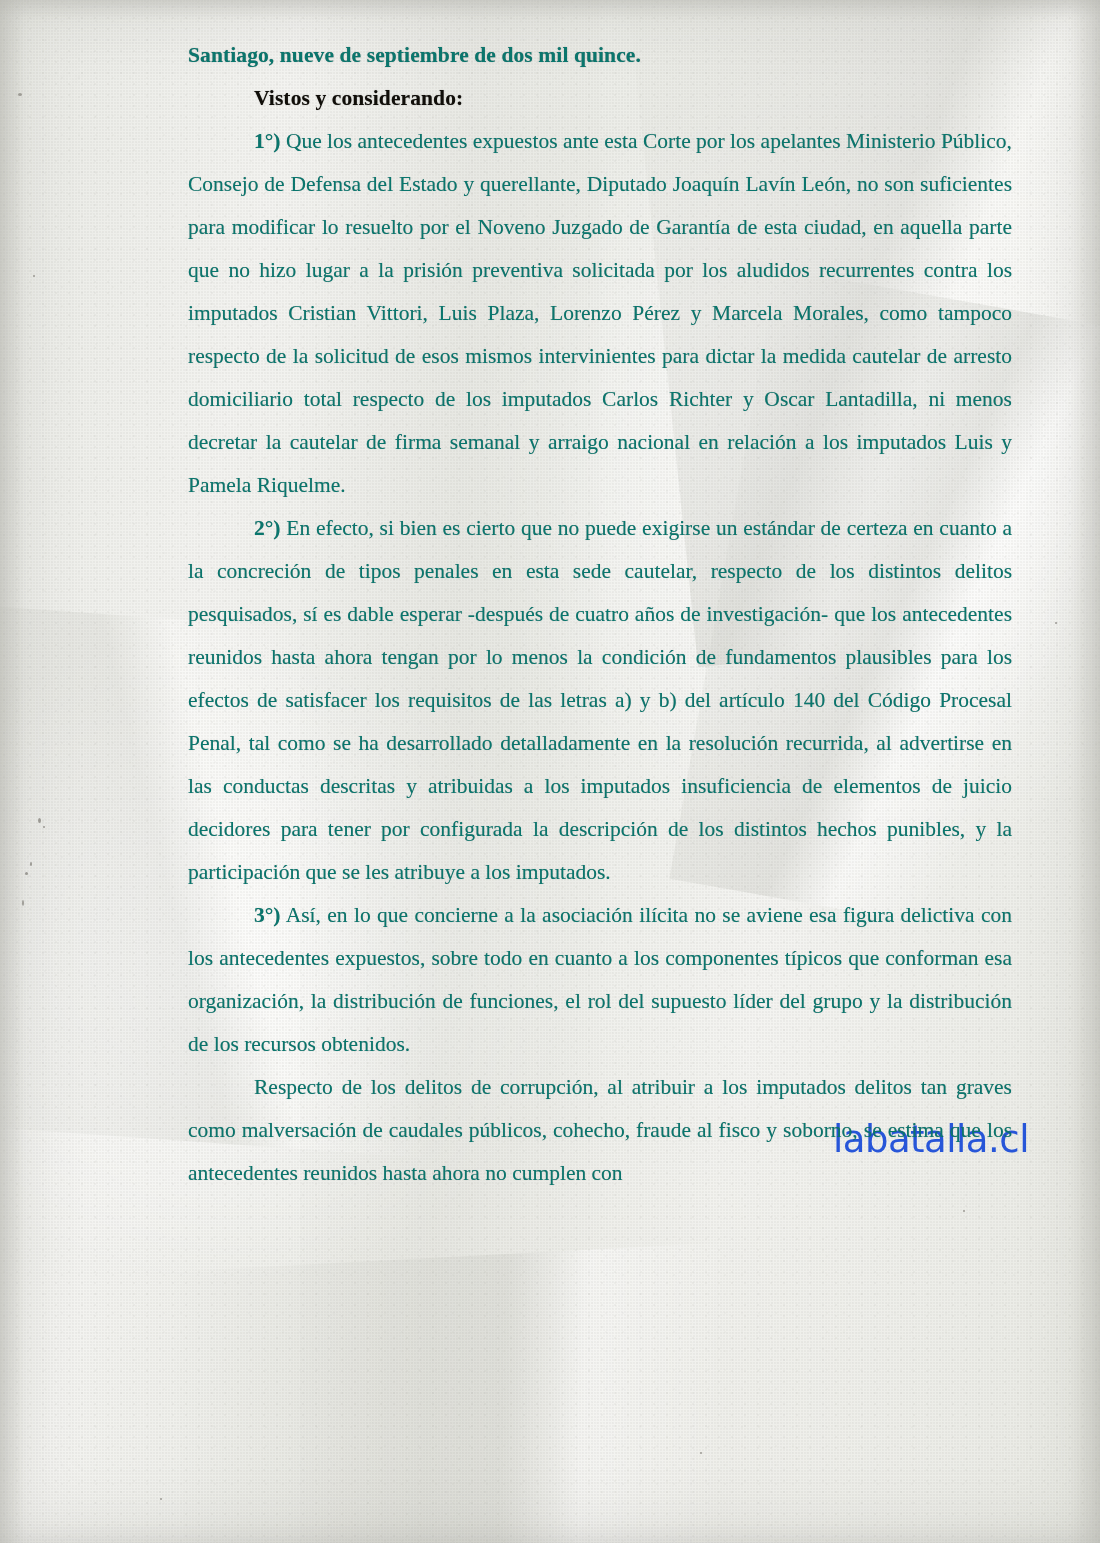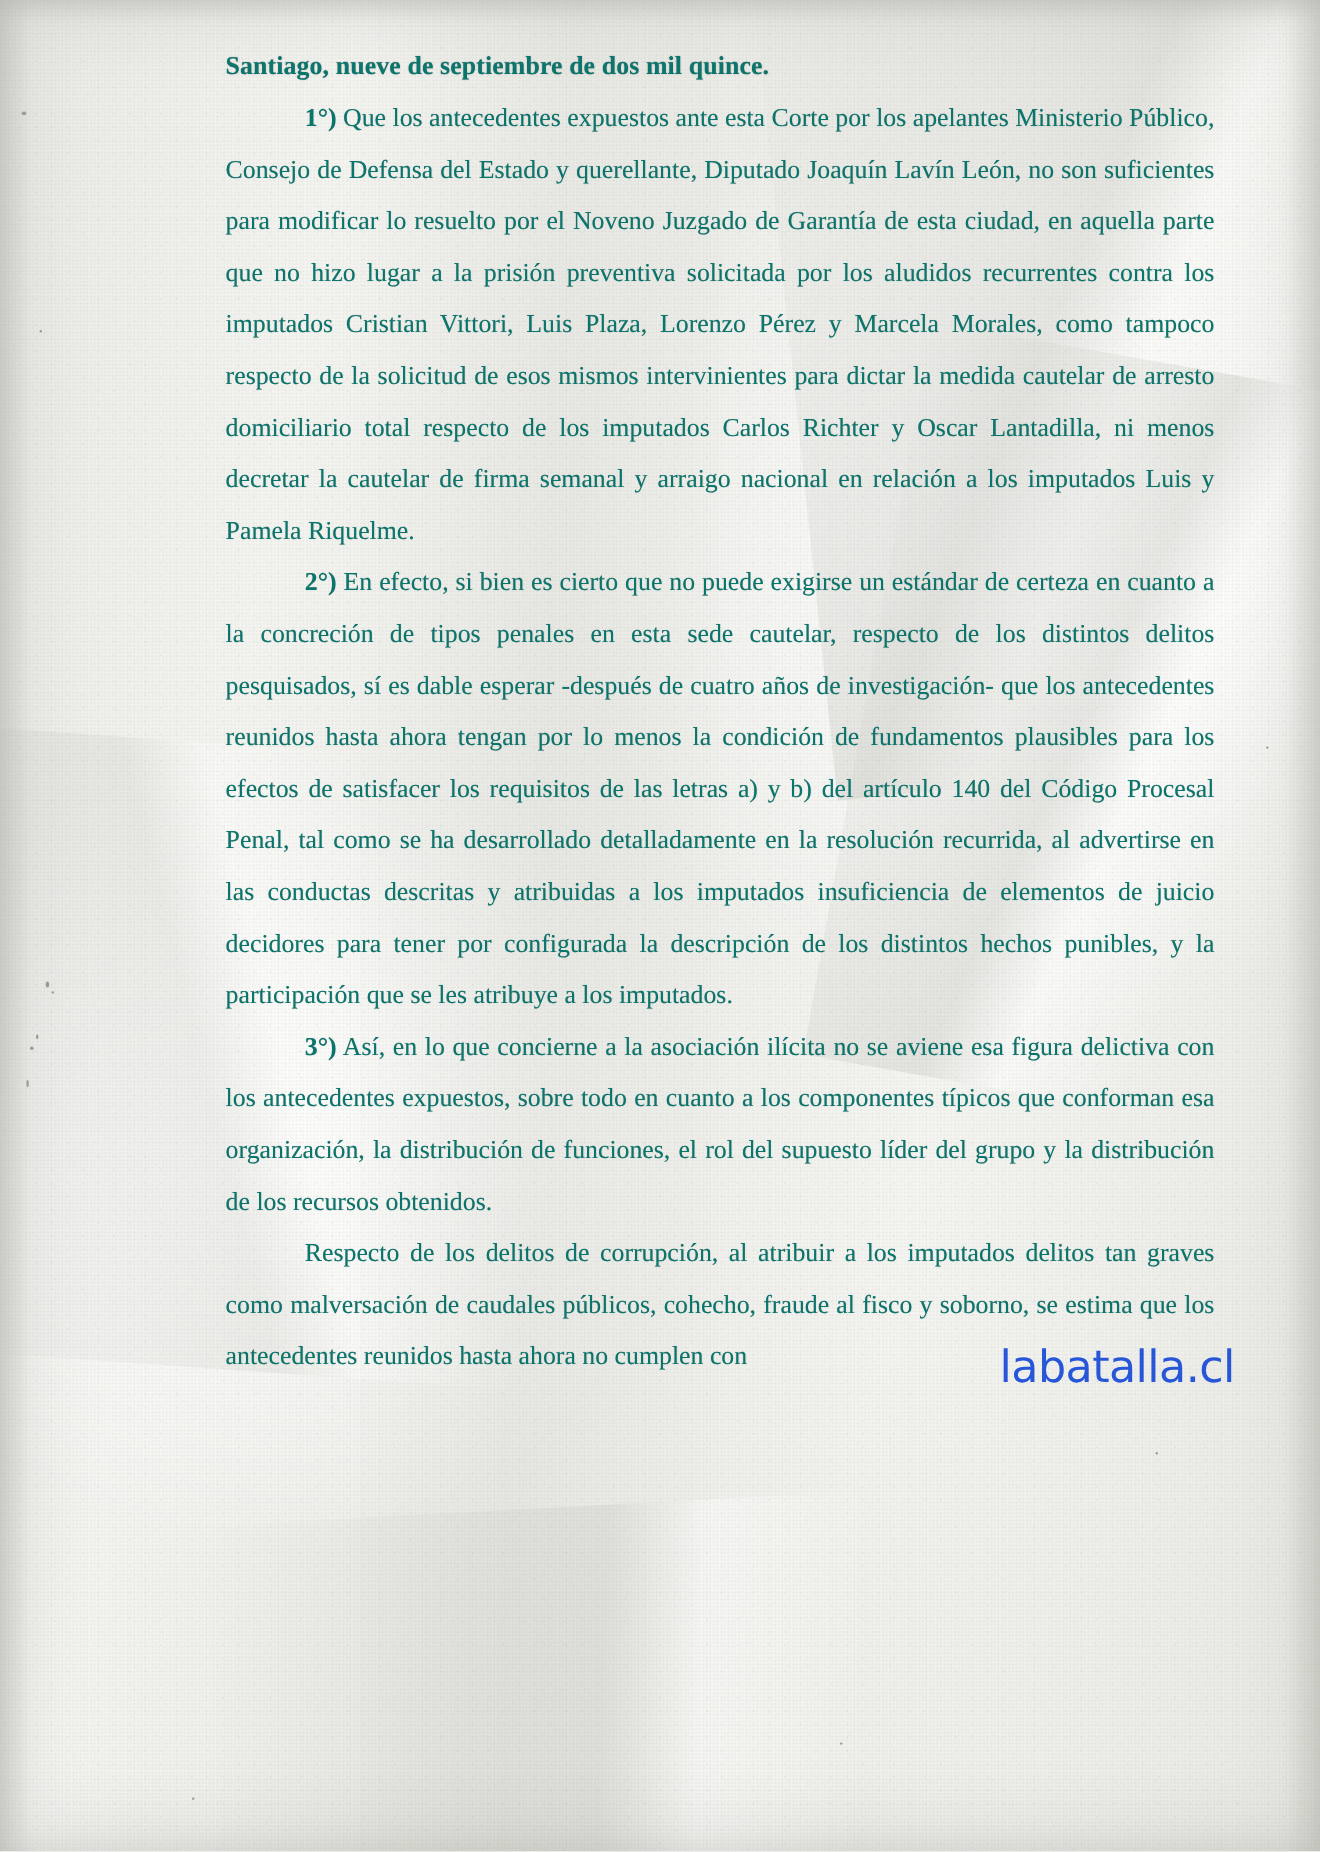--- a/index.html
+++ b/index.html
@@ -207,20 +207,21 @@
   <div class="speck" style="left:1055px;top:622px; width:2px; height:2px;"></div>
   <div class="speck" style="left:700px; top:1452px;width:2px; height:2px;"></div>
   <div class="speck" style="left:160px; top:1498px;width:2px; height:2px;"></div>
 
   <div class="watermark">labatalla.cl</div>
 
   <div class="doc ink">
 
     <div class="line-heading">Santiago, nueve de septiembre de dos mil quince.</div>
 
+    <div class="line-subheading">Vistos y considerando:</div>
 
     <p class="para"><span class="num">1°)</span><span> Que los antecedentes expuestos ante esta Corte por los apelantes Ministerio Público, Consejo de Defensa del Estado y  querellante, Diputado Joaquín Lavín León, no son suficientes para modificar lo resuelto por el Noveno Juzgado de Garantía de esta ciudad, en aquella parte que no hizo lugar a la prisión preventiva solicitada por los aludidos recurrentes contra los imputados Cristian Vittori,  Luis Plaza, Lorenzo Pérez y Marcela Morales, como tampoco respecto de la solicitud de esos mismos intervinientes para dictar la medida cautelar de arresto domiciliario total respecto de los imputados Carlos Richter y Oscar Lantadilla, ni menos decretar la cautelar de firma semanal y arraigo nacional en relación a los imputados Luis y Pamela Riquelme.</span></p>
 
     <p class="para"><span class="num">2°)</span><span> En efecto, si bien es cierto que no puede exigirse un estándar de certeza en cuanto a la concreción de tipos penales en esta sede cautelar, respecto de los distintos delitos pesquisados, sí es dable esperar -después de cuatro años de investigación- que los antecedentes reunidos hasta ahora tengan por lo menos la condición de fundamentos plausibles para los efectos de satisfacer los requisitos de las letras a) y b) del artículo 140 del Código Procesal Penal, tal como se ha desarrollado detalladamente en la resolución recurrida, al advertirse en las conductas descritas y atribuidas a los imputados insuficiencia de elementos de juicio decidores para tener por configurada la descripción de los  distintos hechos punibles, y la participación que se les atribuye a los imputados.</span></p>
 
     <p class="para"><span class="num">3°)</span><span> Así, en lo que concierne a la asociación ilícita no se aviene esa figura delictiva con los antecedentes expuestos, sobre todo en cuanto a los componentes típicos que conforman esa organización, la distribución de funciones, el rol del supuesto líder del grupo y la distribución de los recursos obtenidos.</span></p>
 
     <p class="para"><span class="num"></span><span>Respecto de los delitos de corrupción, al atribuir a los imputados delitos tan graves como malversación de caudales públicos, cohecho, fraude al fisco y soborno, se estima que los antecedentes reunidos hasta ahora no cumplen con</span></p>
 
   </div>

